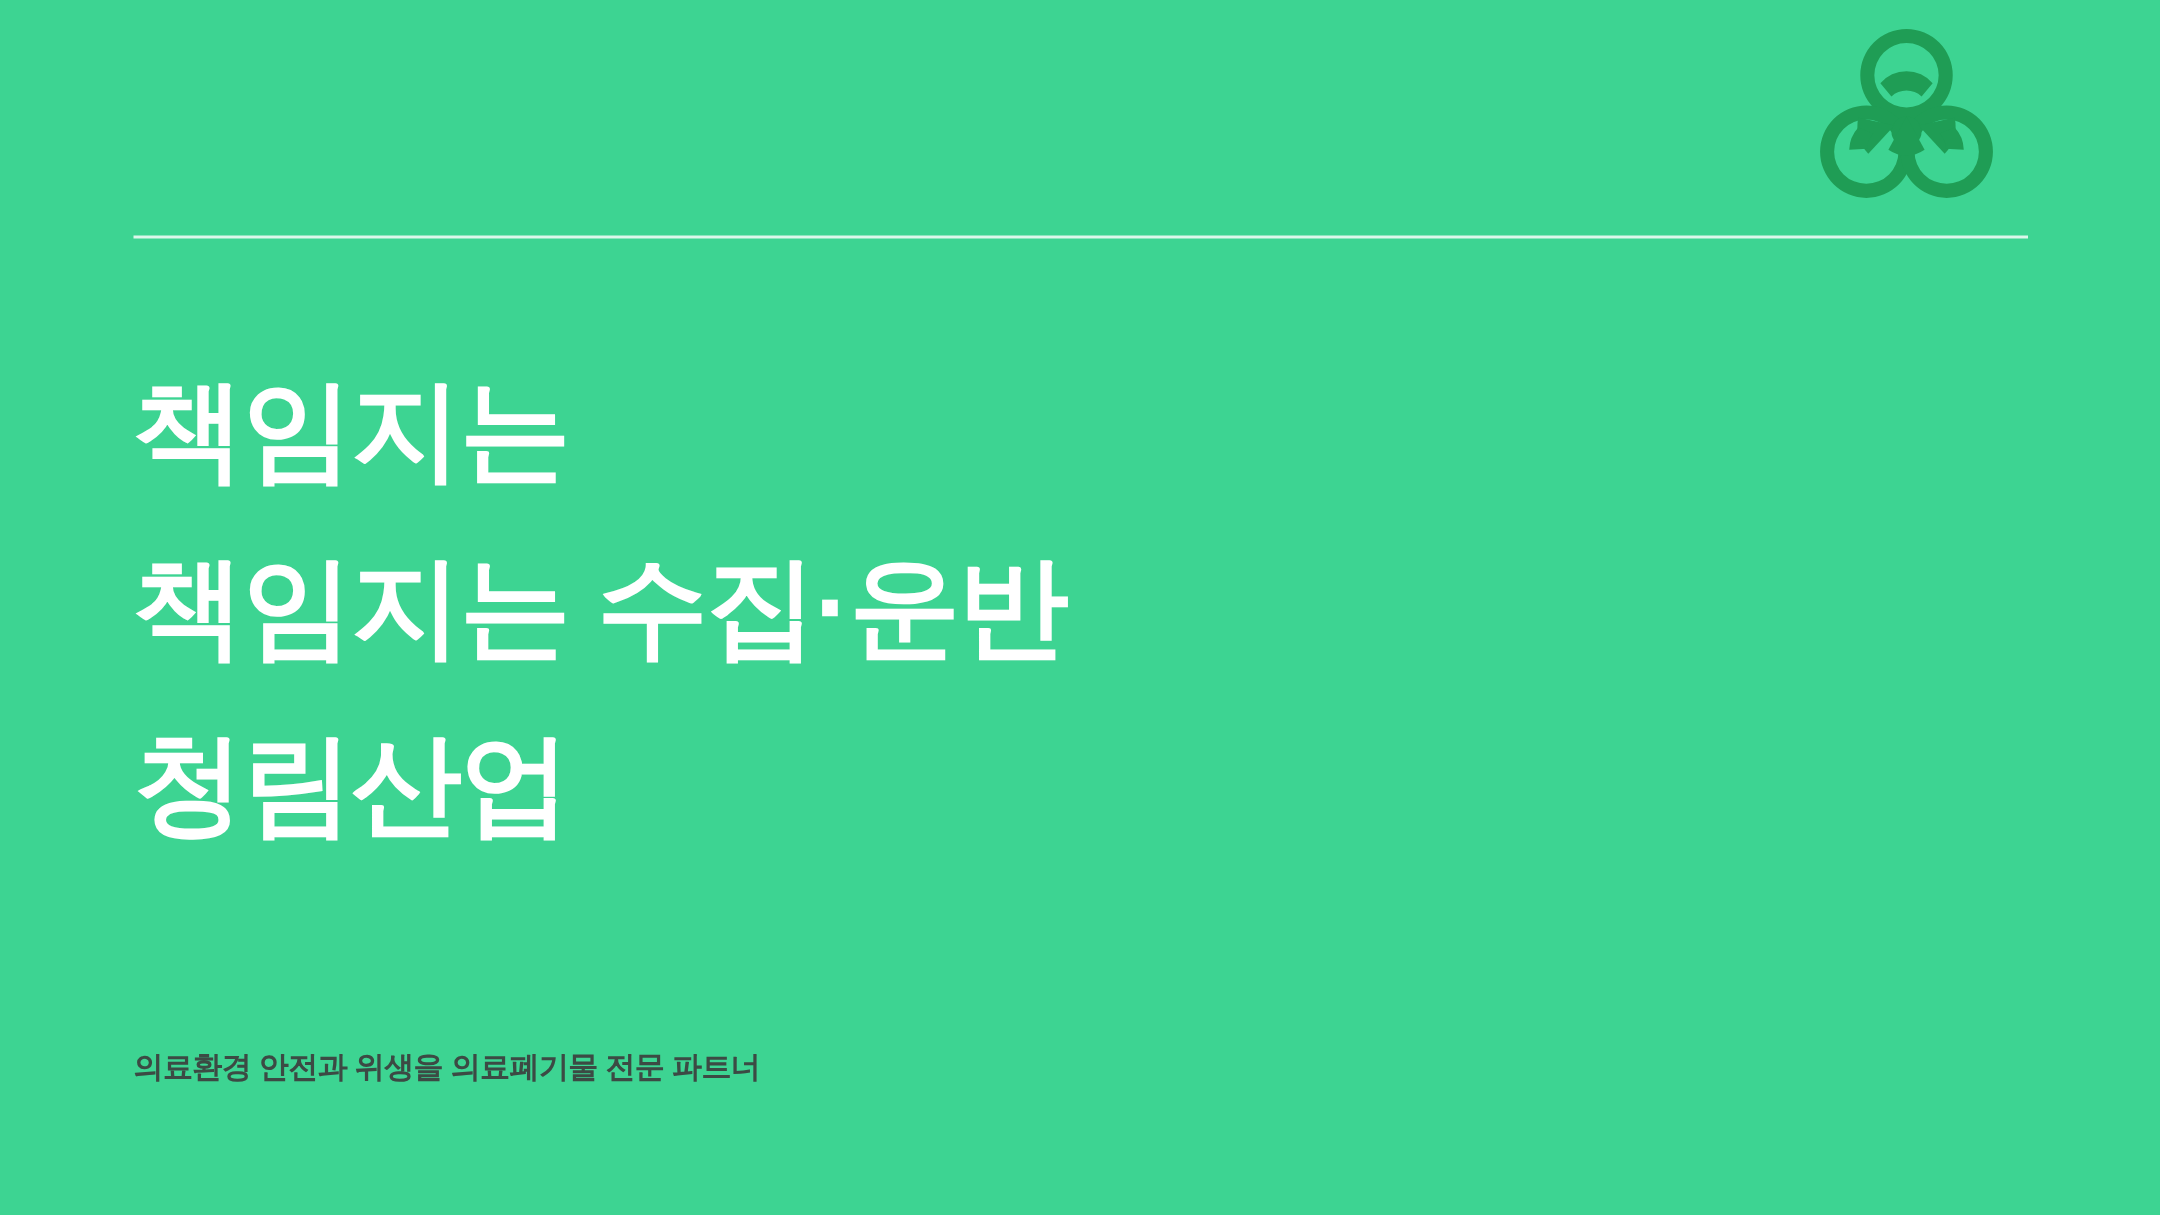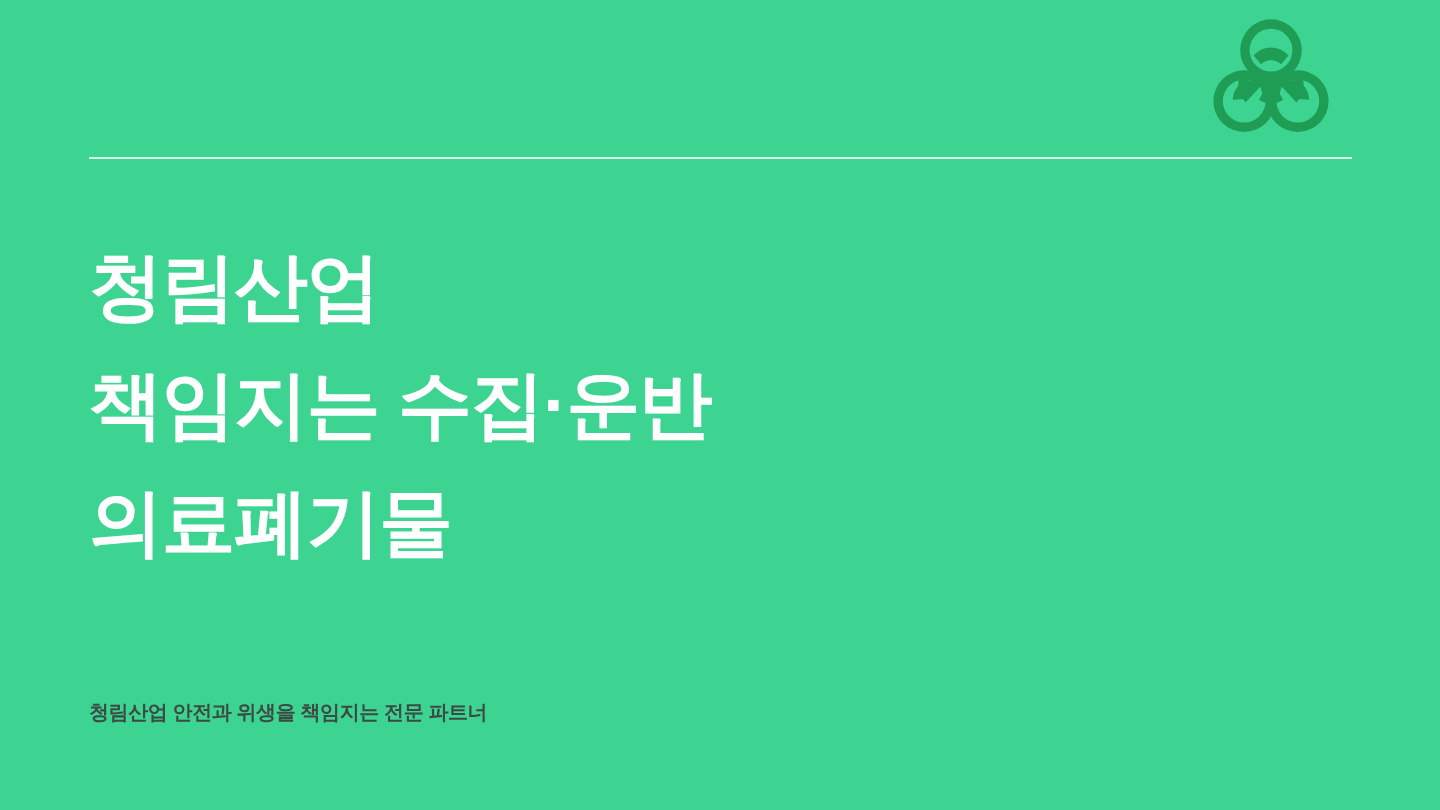--- a/index.html
+++ b/index.html
@@ -101,20 +101,20 @@
         <path d="M74 62 A34 34 0 0 1 126 62 L115 75 A22 22 0 0 0 85 75 Z"></path>
         <path d="M43 128 A34 34 0 0 1 52 106 L67 112 A22 22 0 0 0 61 127 Z"></path>
         <path d="M157 128 A34 34 0 0 0 148 106 L133 112 A22 22 0 0 1 139 127 Z"></path>
       </g>
     </svg>
   </div>
 
   <div class="divider"></div>
 
   <h1 class="headline">
+    <span class="line">책임지는</span>
+    <span class="line">책임지는 수집·운반</span>
     <span class="line">청림산업</span>
-    <span class="line">책임지는 수집·운반</span>
-    <span class="line">의료폐기물</span>
   </h1>
 
-  <div class="tagline">청림산업 안전과 위생을 책임지는 전문 파트너</div>
+  <div class="tagline">의료환경 안전과 위생을 의료폐기물 전문 파트너</div>
 
 </div>
 
 </body></html>

